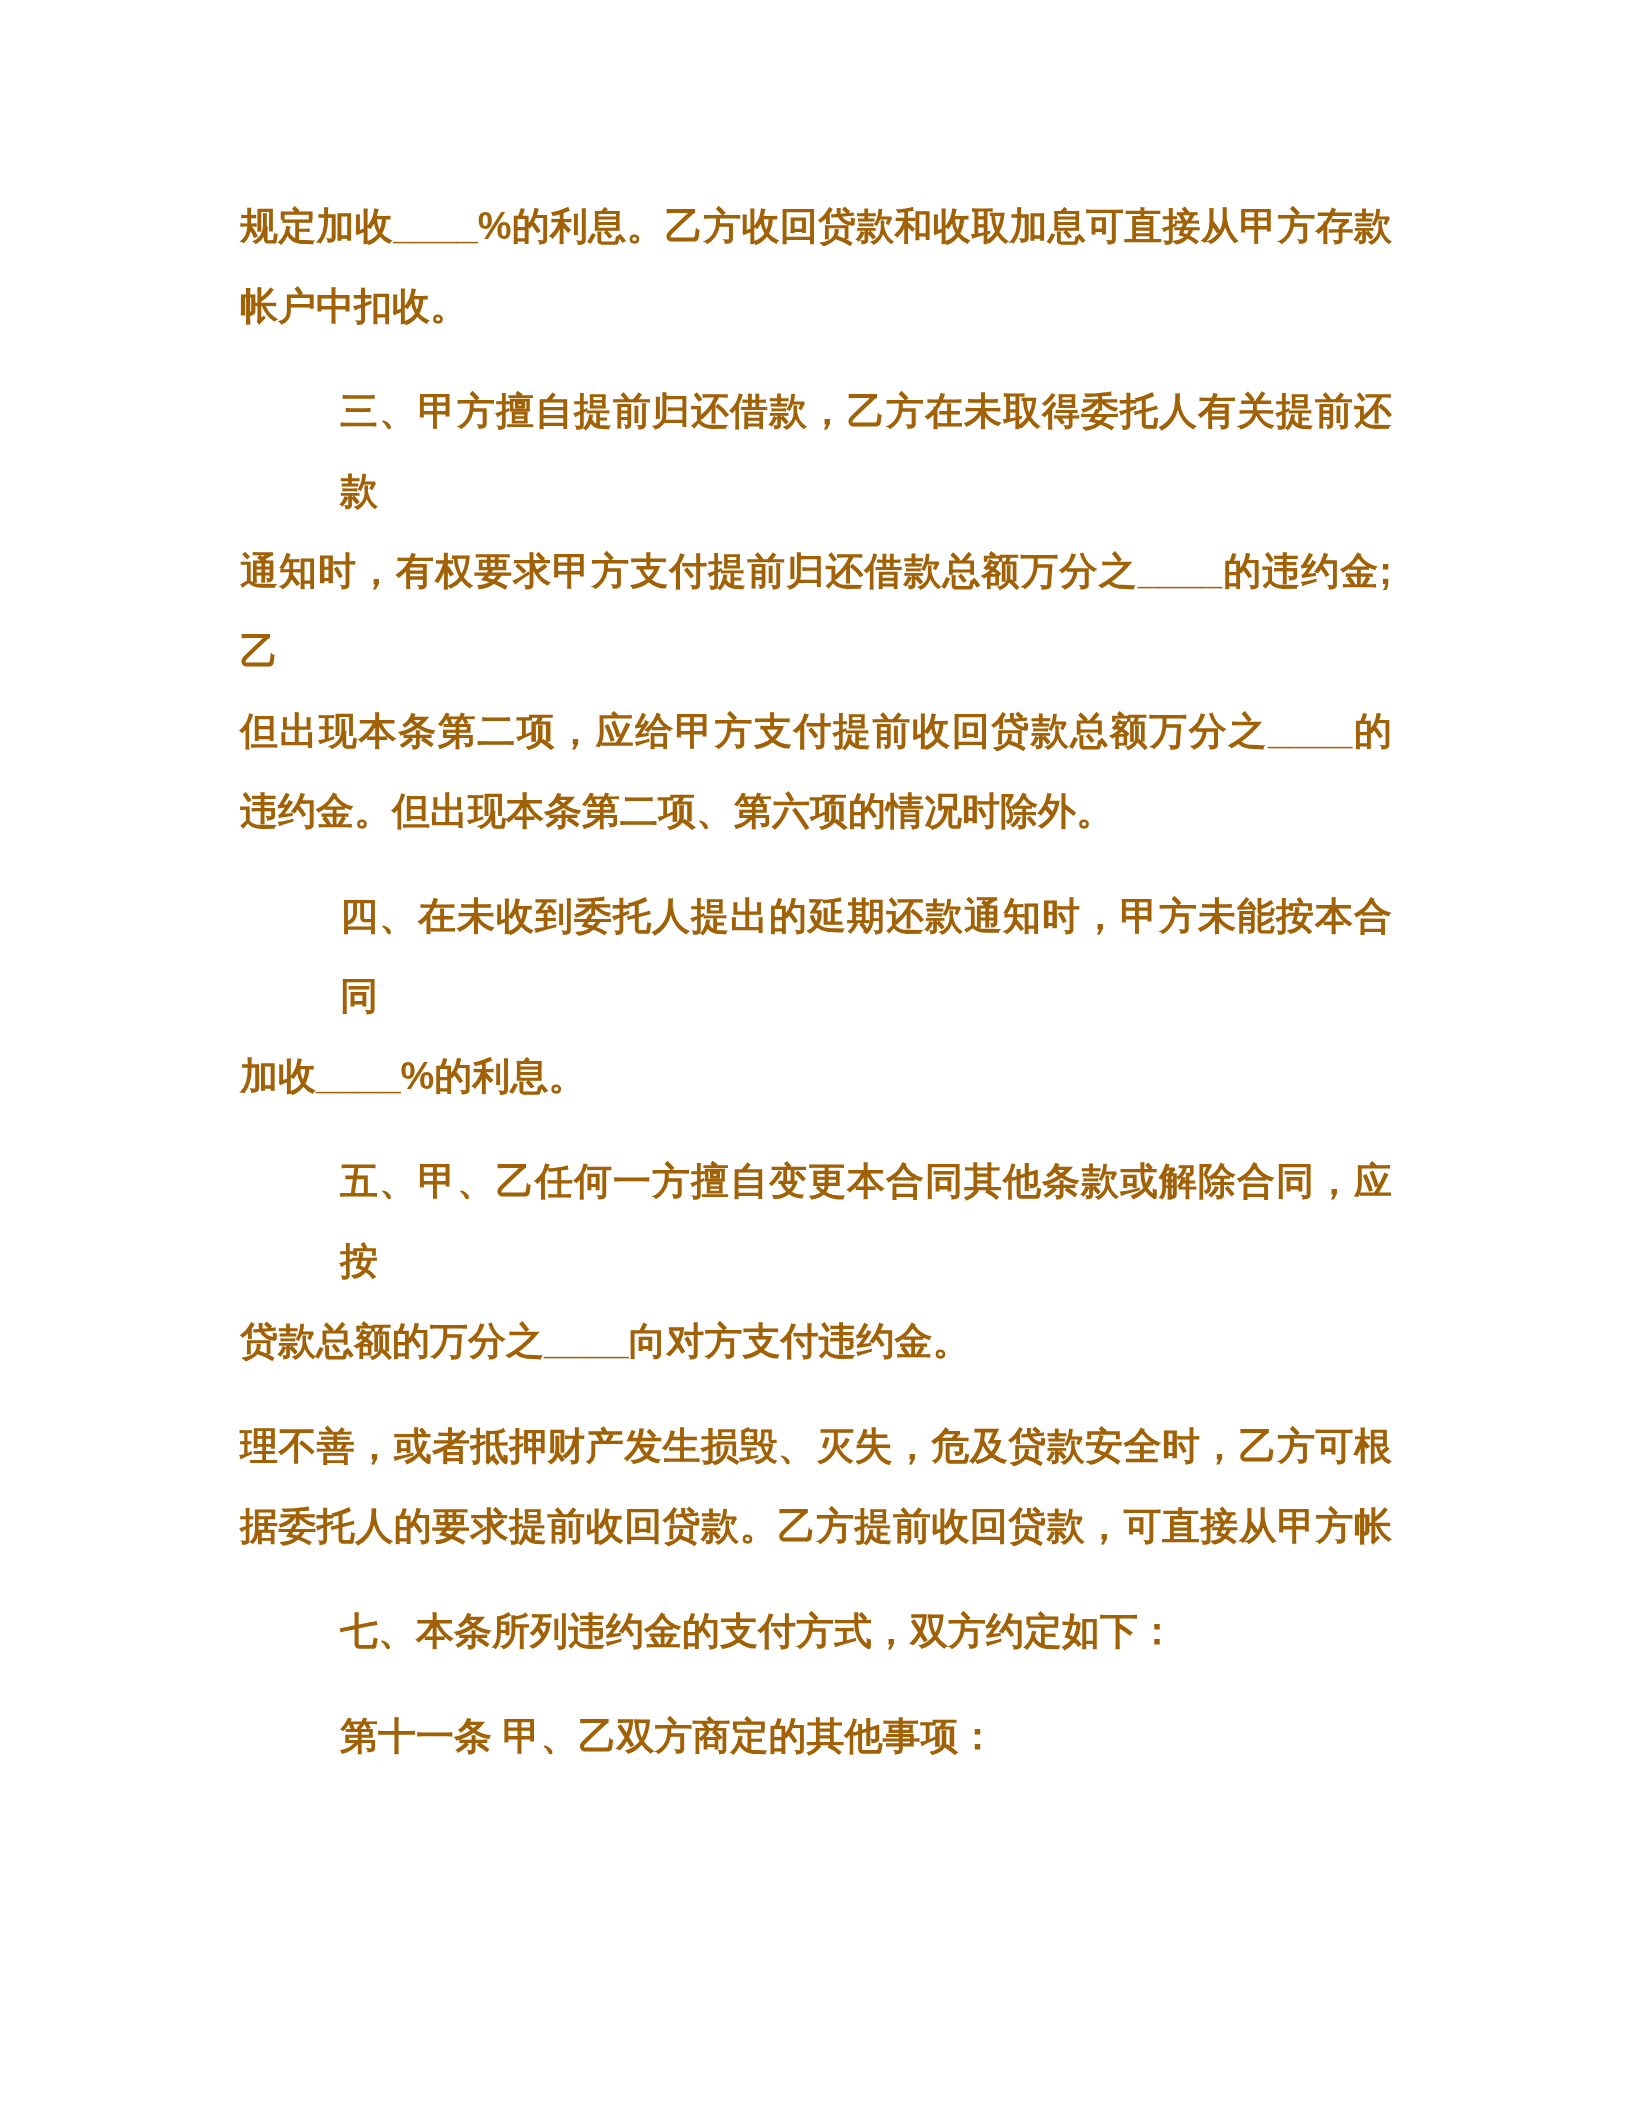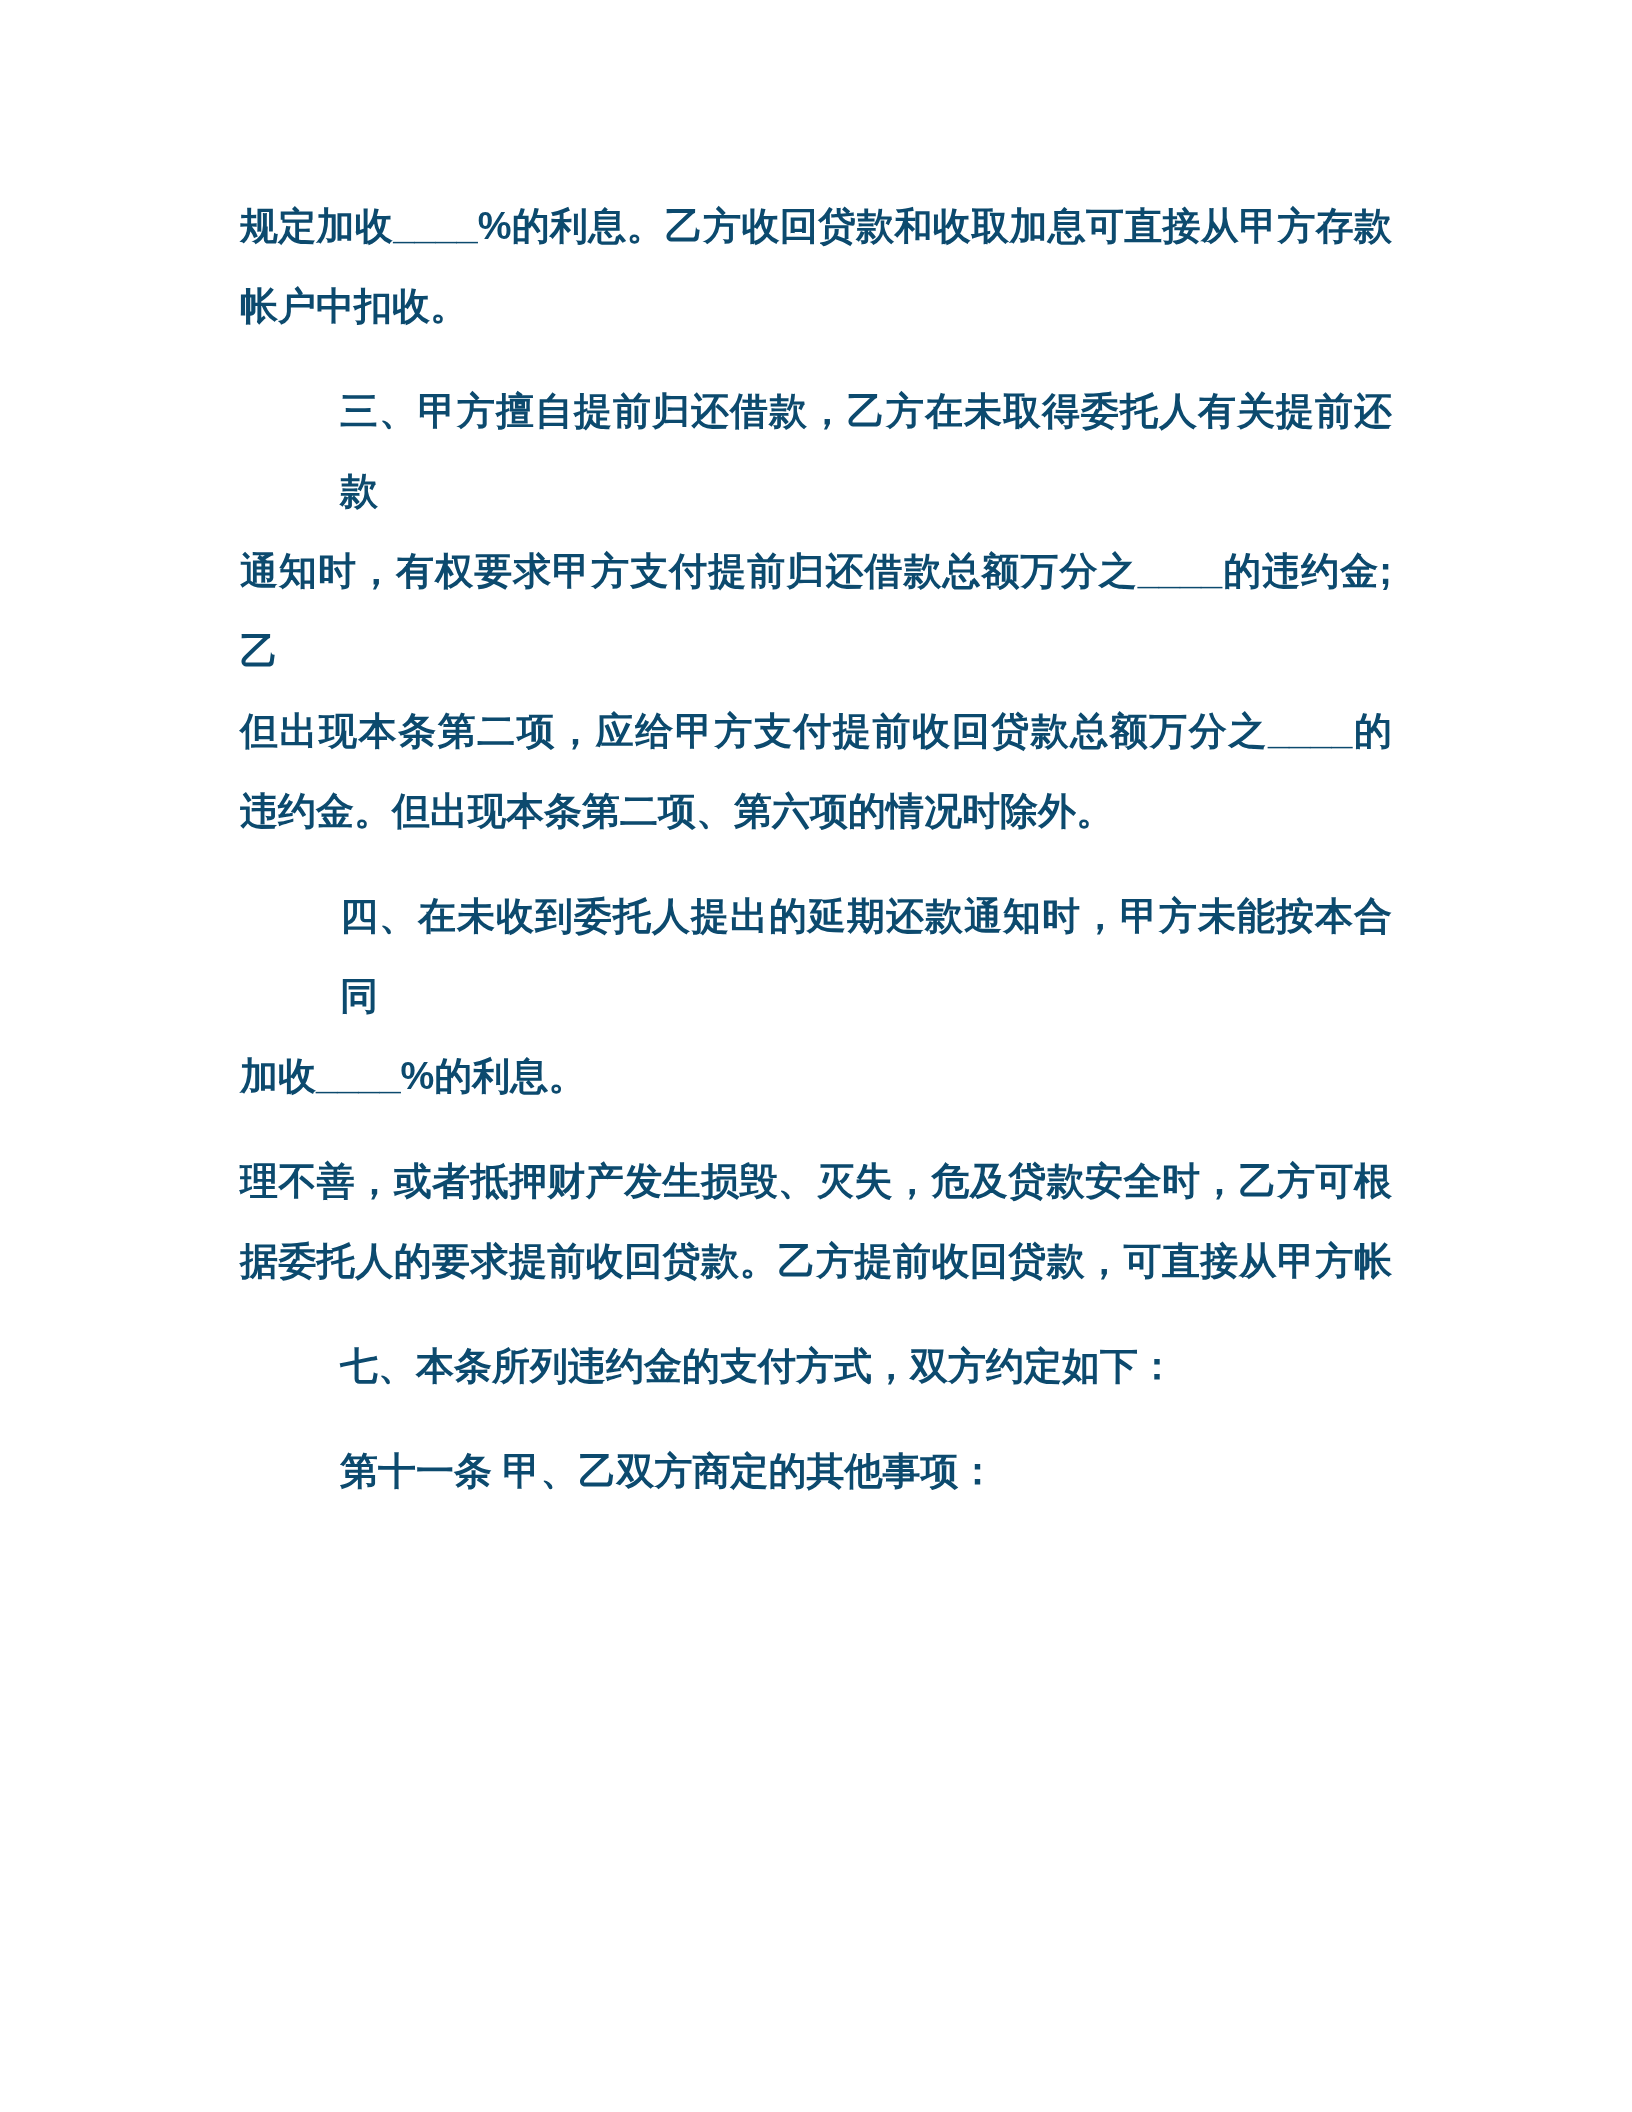--- a/index.html
+++ b/index.html
@@ -12,21 +12,21 @@
     width: 1632px;
     height: 2112px;
     background: #ffffff;
     overflow: hidden;
   }
   .doc {
     position: absolute;
     left: 240px;
     top: 186px;
     width: 1152px;
-    color: #0c4a6e;
+    color: #a16207;
     font-family: "Liberation Sans", sans-serif;
     font-weight: 700;
     font-size: 38px;
     line-height: 80px;
   }
   .para {
     margin: 0 0 25px 0;
     padding: 0;
   }
   .para:last-child {
@@ -63,20 +63,24 @@
       <span class="line full">通知时，有权要求甲方支付提前归还借款总额万分之____的违约金;乙</span>
       <span class="line full">但出现本条第二项，应给甲方支付提前收回贷款总额万分之____的</span>
       <span class="line last">违约金。但出现本条第二项、第六项的情况时除外。</span>
     </div>
 
     <div class="para">
       <span class="line full indent">四、在未收到委托人提出的延期还款通知时，甲方未能按本合同</span>
       <span class="line last">加收____%的利息。</span>
     </div>
 
+    <div class="para">
+      <span class="line full indent">五、甲、乙任何一方擅自变更本合同其他条款或解除合同，应按</span>
+      <span class="line last">贷款总额的万分之____向对方支付违约金。</span>
+    </div>
 
     <div class="para">
       <span class="line full">理不善，或者抵押财产发生损毁、灭失，危及贷款安全时，乙方可根</span>
       <span class="line full">据委托人的要求提前收回贷款。乙方提前收回贷款，可直接从甲方帐</span>
     </div>
 
     <div class="para">
       <span class="line last indent">七、本条所列违约金的支付方式，双方约定如下：</span>
     </div>
 

